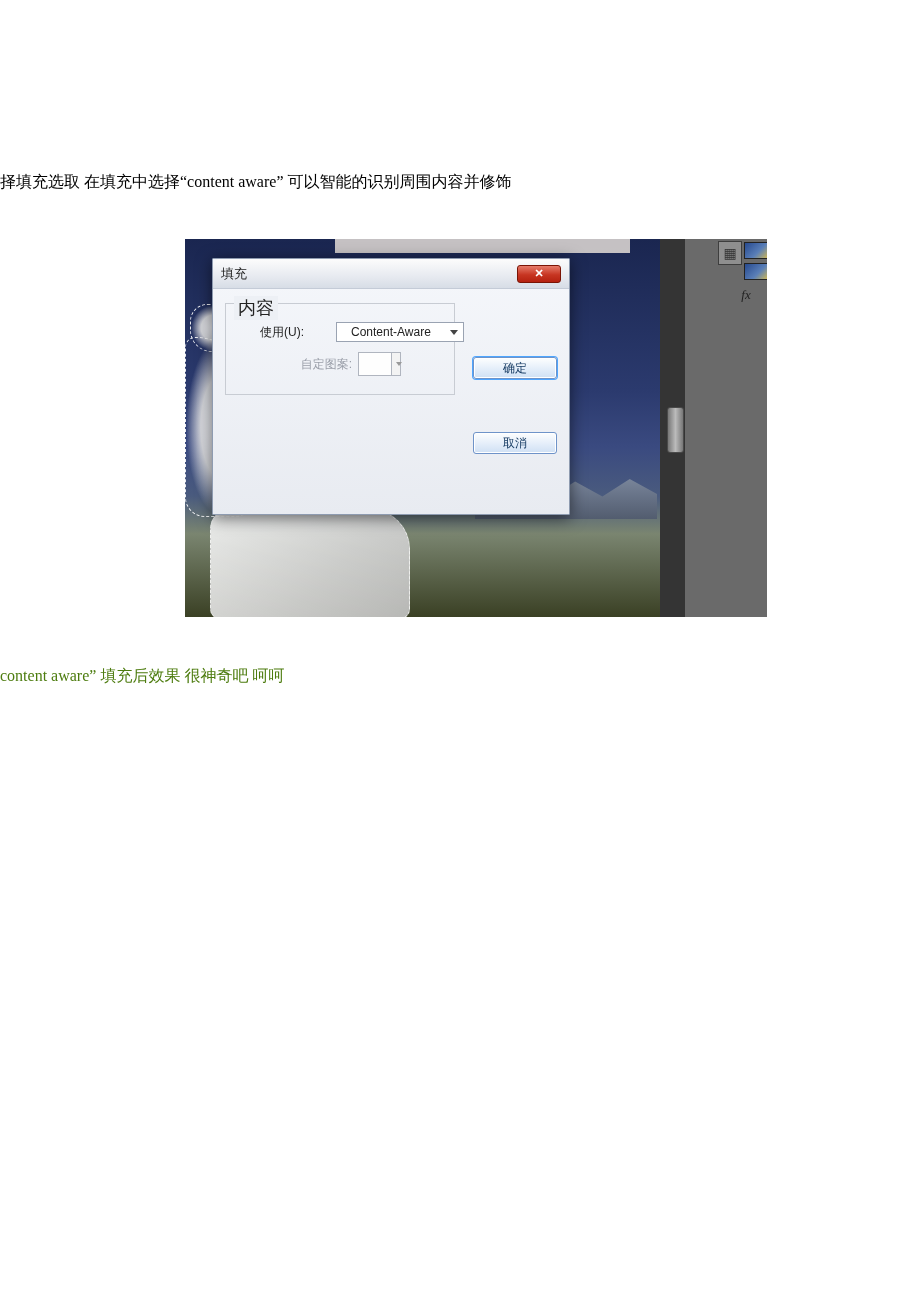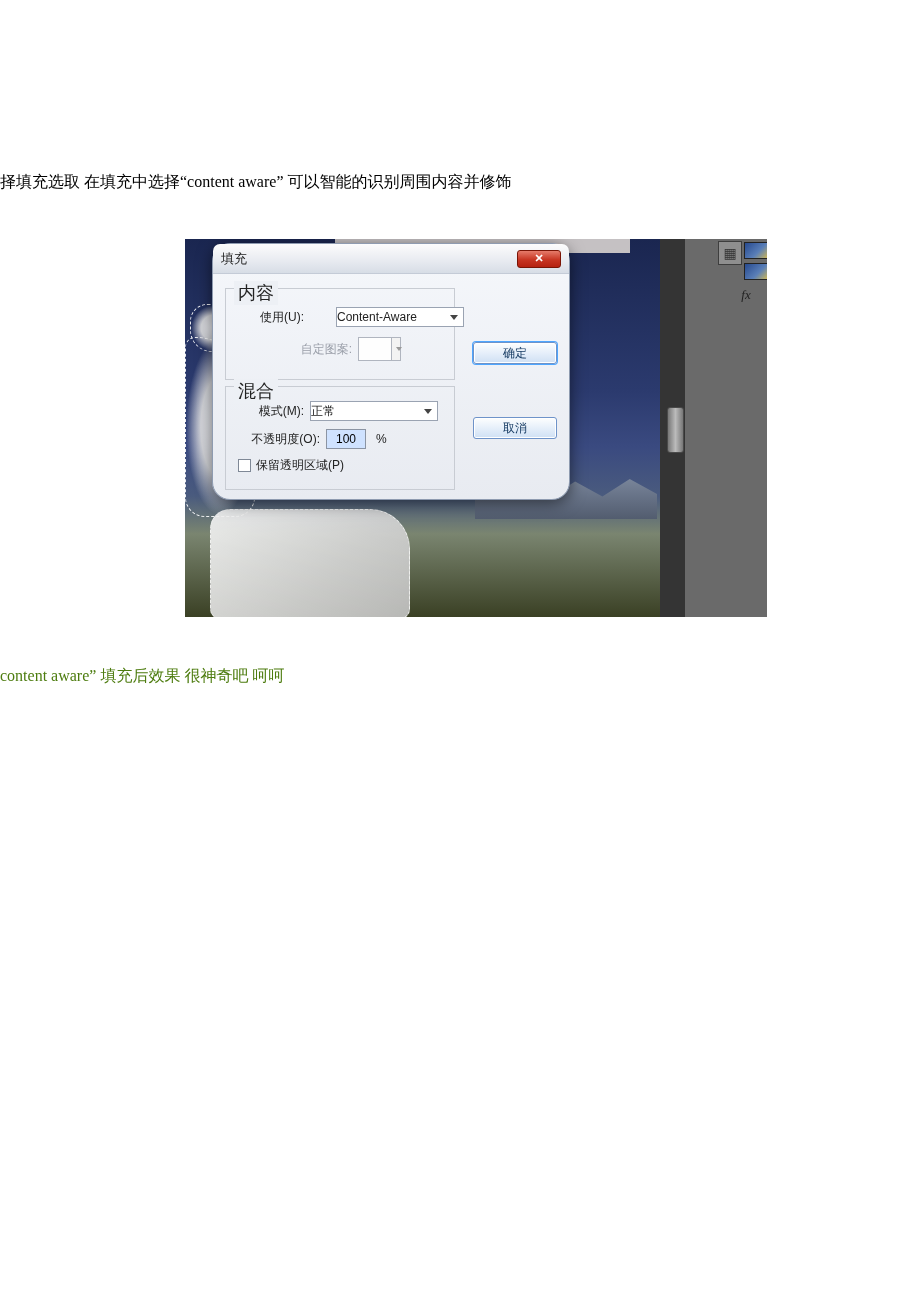--- a/index.html
+++ b/index.html
@@ -92,25 +92,25 @@
 
 .mountain {
   position:absolute;
   top:230px; left:290px; right:110px; height:50px;
   background: linear-gradient(180deg, rgba(138,150,168,0.9), rgba(80,90,110,0.9));
   clip-path: polygon(0% 100%, 0% 40%, 10% 55%, 25% 30%, 40% 60%, 55% 25%, 70% 55%, 85% 20%, 100% 50%, 100% 100%);
 }
 
 .dialog {
   position: absolute;
-  top: 4px; left: 27px;
+  top: 19px; left: 27px;
   width: 358px; height: 257px;
   background: linear-gradient(180deg,#f5f7fb 0%,#e8ebf1 100%);
   border: 1px solid #8e9bb0;
-  border-radius: 18px;
+  border-radius: 1px;
   box-shadow: 0 3px 16px rgba(0,0,0,0.55);
   font-family: "Microsoft YaHei", Tahoma, sans-serif;
   font-size: 12px;
   color: #222;
 }
 .dialog-title {
   height: 30px;
   padding: 0 8px;
   display:flex; align-items:center; justify-content:space-between;
   background: linear-gradient(180deg,#fcfcfc 0%,#e7eaf0 60%,#d7dde6 100%);
@@ -142,21 +142,21 @@
   background:#edf0f5;
   padding:0 4px; font-size:18px;
 }
 .row { position:absolute; display:flex; align-items:center; }
 .row .lbl { text-align:right; margin-right:6px; }
 .select {
   height: 20px;
   background: #fff;
   border: 1px solid #9aa3b2;
   display:flex; align-items:center;
-  padding: 0 18px 0 0;
+  padding: 0 18px 0 14px;
   position: relative;
   font-size:12px;
 }
 .select::after {
   content:""; position:absolute; right:5px; top:50%;
   margin-top:-2px;
   border-left:4px solid transparent;
   border-right:4px solid transparent;
   border-top:5px solid #444;
 }
@@ -265,38 +265,20 @@
             <span>Content-Aware</span>
           </div>
         </div>
         <div class="row r-pattern">
           <span class="lbl">自定图案:</span>
           <div class="pattern-swatch"></div>
           <div class="pattern-dd"></div>
         </div>
       </div>
 
-      <div class="fieldset fs-blend">
-        <div class="legend">混合</div>
-        <div class="row r-mode">
-          <span class="lbl">模式(M):</span>
-          <div class="select">
-            <span>正常</span>
-          </div>
-        </div>
-        <div class="row r-opacity">
-          <span class="lbl">不透明度(O):</span>
-          <input class="num-input" value="100" style="">
-          <span class="pct">%</span>
-        </div>
-        <div class="row r-preserve">
-          <div class="chk"></div>
-          <span>保留透明区域(P)</span>
-        </div>
-      </div>
 
       <div class="btns">
         <div class="btn primary">确定</div>
         <div class="btn">取消</div>
       </div>
     </div>
   </div>
 </div>
 
 <div class="caption2">content aware” 填充后效果 很神奇吧 呵呵</div>

